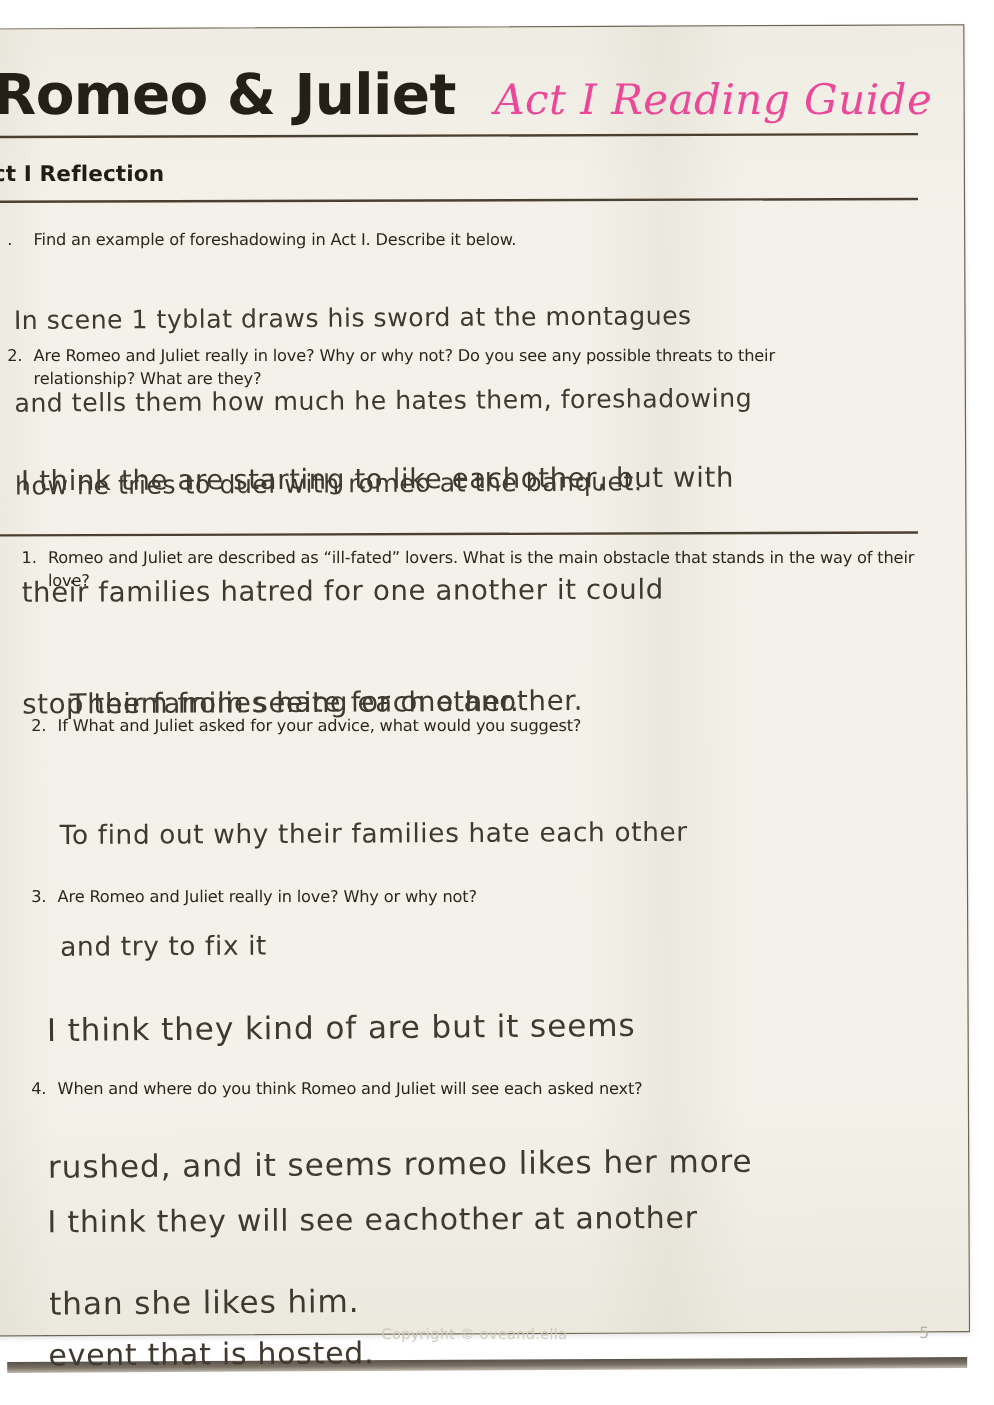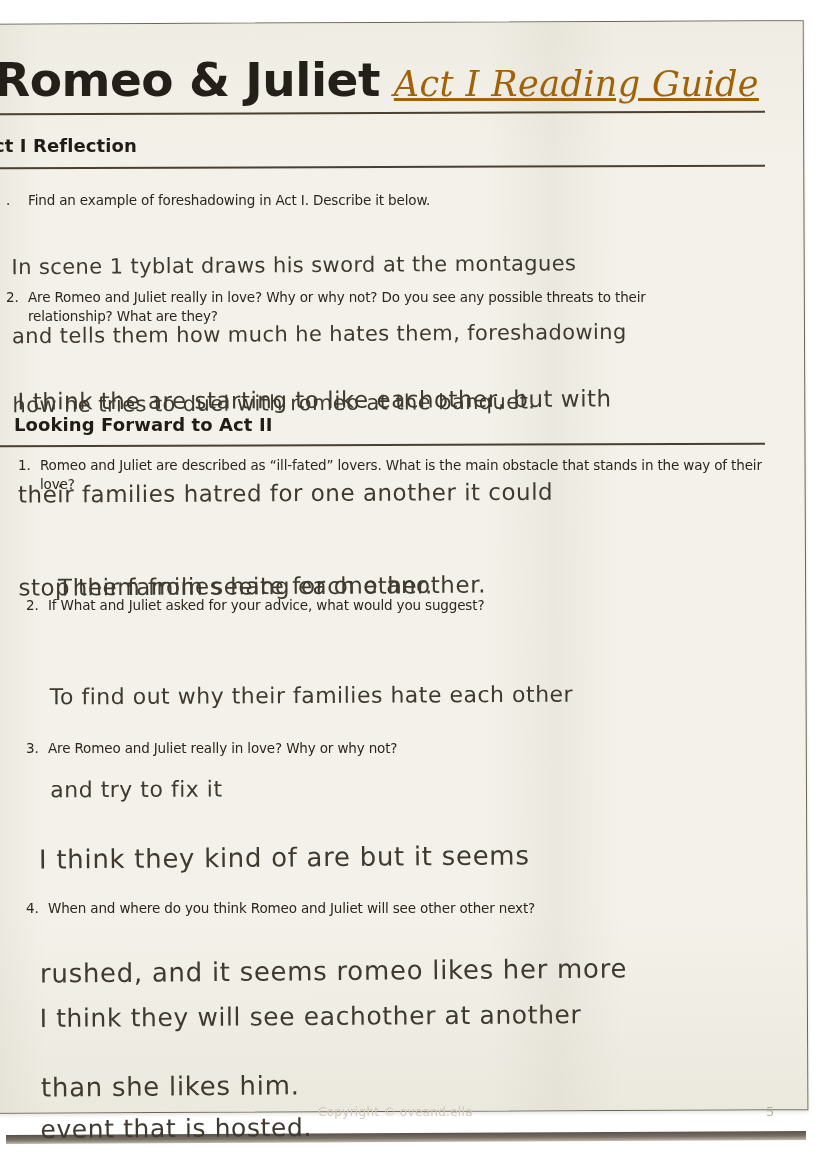--- a/index.html
+++ b/index.html
@@ -76,24 +76,23 @@
     font-family: "DejaVu Sans", sans-serif;
     font-weight: 700;
     font-size: 47px;
     letter-spacing: -0.5px;
     color: #241f19;
   }
   .title-sub {
     font-family: "DejaVu Serif", serif;
     font-style: italic;
     font-size: 35px;
-    color: #a16207;
-    margin-left: 14px;
+    color: #ec4899;
+    margin-left: 32px;
     letter-spacing: 0.4px;
-    text-decoration: underline;
   }
   .rule {
     position: absolute;
     background: #4a4031;
     transform: rotate(-0.18deg);
   }
   .rule-title { left: -10px; top: 112px; width: 775px; height: 2.4px; }
   .rule-reflection { left: -10px; top: 166px; width: 775px; height: 2.2px; }
   .rule-forward { left: -10px; top: 444px; width: 775px; height: 2.2px; }
 
@@ -244,21 +243,20 @@
     <div class="q q-r2">
       <span class="num">2.</span>
       <span class="body">Are Romeo and Juliet really in love? Why or why not? Do you see any possible threats to their relationship? What are they?</span>
     </div>
     <div class="hand ans-r2">
       <span class="line">I think the are starting to like eachother, but with</span>
       <span class="line">their families hatred for one another it could</span>
       <span class="line">stop them from seeing each other.</span>
     </div>
 
-    <div class="section-head head-forward">Looking Forward to Act II</div>
     <div class="rule rule-forward"></div>
 
     <div class="q q-f1">
       <span class="num">1.</span>
       <span class="body">Romeo and Juliet are described as “ill-fated” lovers. What is the main obstacle that stands in the way of their love?</span>
     </div>
     <div class="hand ans-f1">
       <span class="line">Their families hate for one another.</span>
     </div>
 
@@ -276,21 +274,21 @@
       <span class="body">Are Romeo and Juliet really in love? Why or why not?</span>
     </div>
     <div class="hand ans-f3">
       <span class="line">I think they kind of are but it seems</span>
       <span class="line">rushed, and it seems romeo likes her more</span>
       <span class="line">than she likes him.</span>
     </div>
 
     <div class="q q-f4">
       <span class="num">4.</span>
-      <span class="body">When and where do you think Romeo and Juliet will see other other next?</span>
+      <span class="body">When and where do you think Romeo and Juliet will see each asked next?</span>
     </div>
     <div class="hand ans-f4">
       <span class="line">I think they will see eachother at another</span>
       <span class="line">event that is hosted.</span>
     </div>
 
     <div class="footer-copy">Copyright © oveand.ella</div>
     <div class="footer-page">5</div>
 
   </div>

